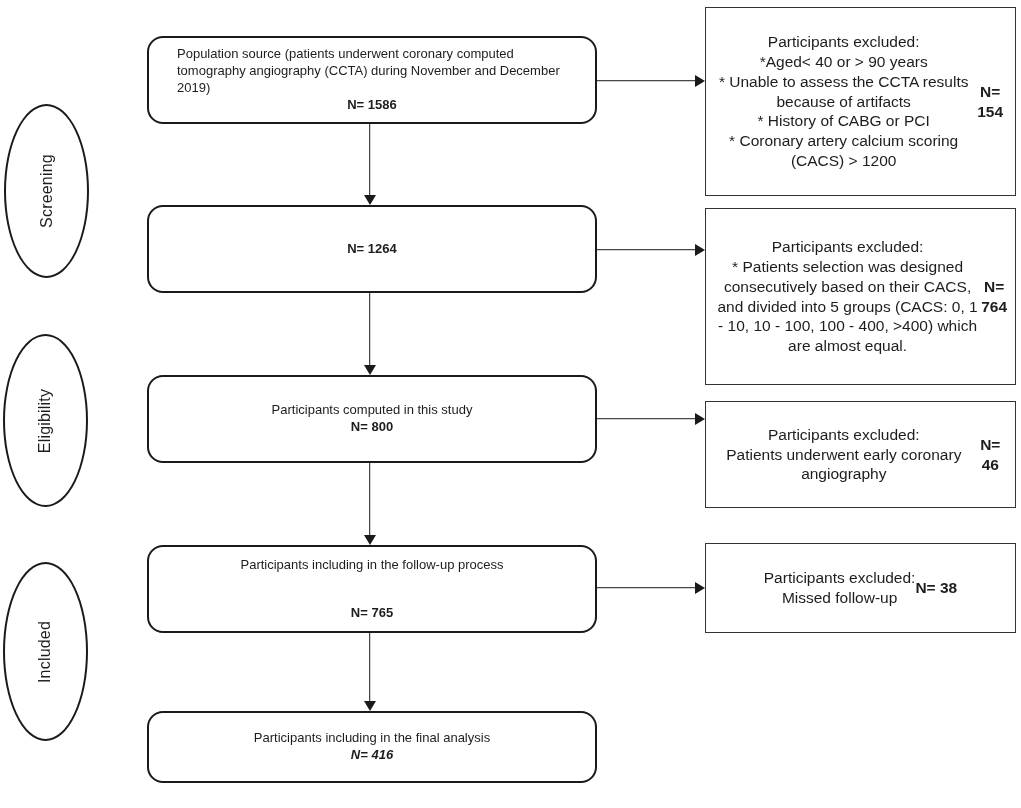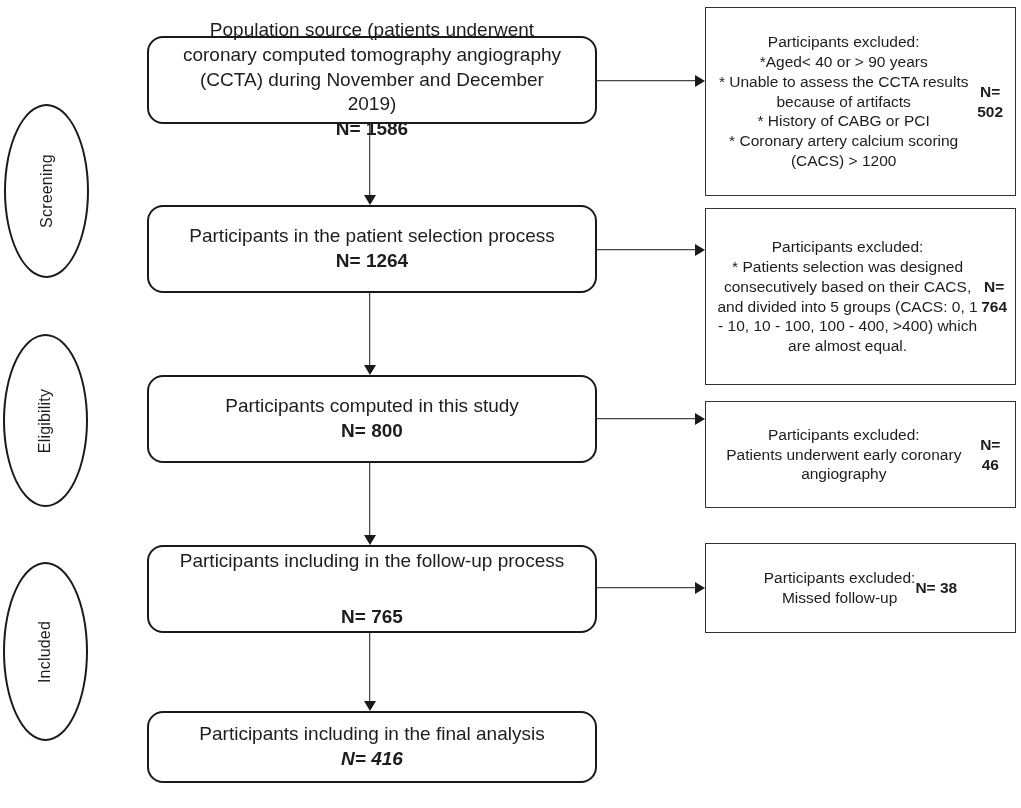--- a/index.html
+++ b/index.html
@@ -43,22 +43,21 @@
     left: 147px;
     width: 450px;
     border: 2px solid #1a1a1a;
     border-radius: 16px;
     background: #ffffff;
     box-sizing: border-box;
     display: flex;
     flex-direction: column;
     align-items: center;
     justify-content: center;
-    text-align: center;
-    font-size: 19px;
+    font-size: 13px;
     line-height: 1.3;
     padding: 4px 28px;
   }
   #main-box-1 { top: 36px;  height: 88px; }
   #main-box-2 { top: 205px; height: 88px; }
   #main-box-3 { top: 375px; height: 88px; }
   #main-box-4 { top: 545px; height: 88px; gap: 31px; }
   #main-box-5 { top: 711px; height: 72px; }
 
   
@@ -133,21 +132,20 @@
   </div>
   <div class="stage" id="stage-included">
     <span class="stage-label">Included</span>
   </div>
 
   <div class="main-box" id="main-box-1">
     <span class="prewrap">Population source (patients underwent coronary computed tomography angiography (CCTA) during November and December 2019)</span>
     <span class="n-line">N= 1586</span>
   </div>
   <div class="main-box" id="main-box-2">
-    <span class="prewrap">Participants in the patient selection process</span>
     <span class="n-line">N= 1264</span>
   </div>
   <div class="main-box" id="main-box-3">
     <span class="prewrap">Participants computed in this study</span>
     <span class="n-line">N= 800</span>
   </div>
   <div class="main-box" id="main-box-4">
     <span class="prewrap">Participants including in the follow-up process</span>
     <span class="n-line">N= 765</span>
   </div>
@@ -155,21 +153,21 @@
     <span class="prewrap">Participants including in the final analysis</span>
     <span class="n-line n-italic">N= 416</span>
   </div>
 
   <div class="excl-box" id="excl-box-1">
     <span class="prewrap">Participants excluded:
 *Aged&lt; 40 or &gt; 90 years
 * Unable to assess the CCTA results because of artifacts
 * History of CABG or PCI
 * Coronary artery calcium scoring (CACS) &gt; 1200</span>
-    <span class="n-line">N= 502</span>
+    <span class="n-line">N= 154</span>
   </div>
   <div class="excl-box" id="excl-box-2">
     <span class="prewrap">Participants excluded:
 * Patients selection was designed consecutively based on their CACS, and divided into 5 groups (CACS: 0, 1 - 10, 10 - 100, 100 - 400, &gt;400) which are almost equal.</span>
     <span class="n-line">N= 764</span>
   </div>
   <div class="excl-box" id="excl-box-3">
     <span class="prewrap">Participants excluded:
 Patients underwent early coronary angiography</span>
     <span class="n-line">N= 46</span>

